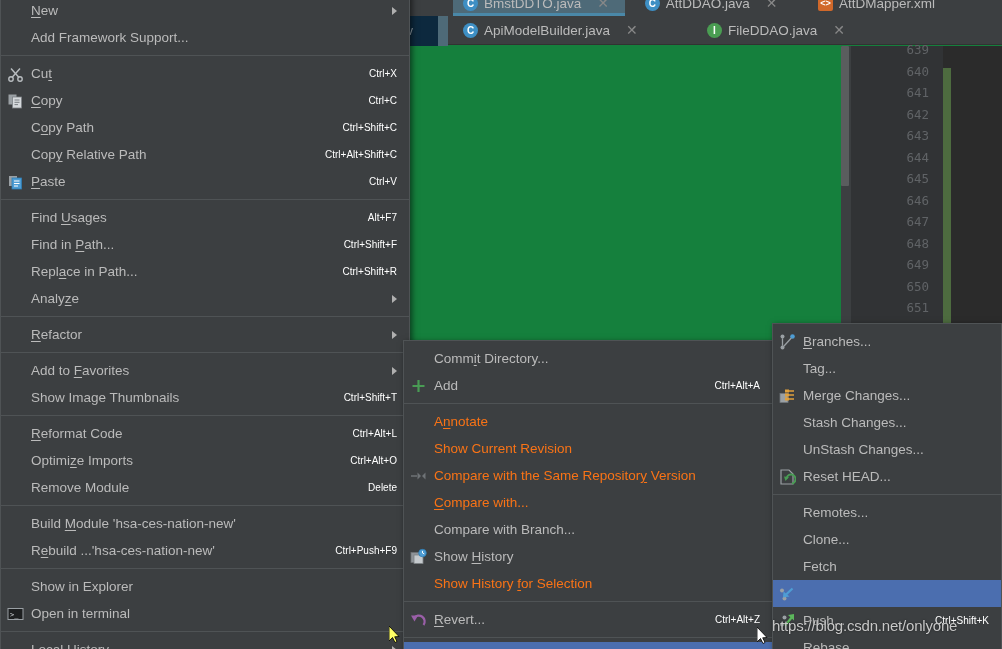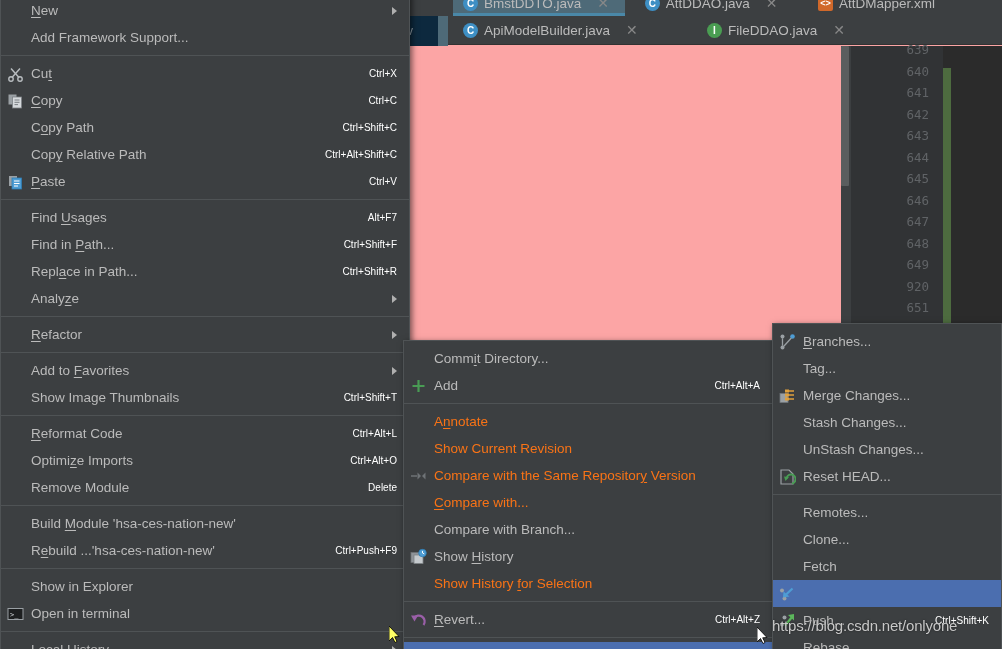--- a/index.html
+++ b/index.html
@@ -7,21 +7,21 @@
     width: 1002px; height: 649px;
     background: #2b2b2b;
     font-family: "Liberation Sans", sans-serif;
     overflow: hidden;
   }
   #root { position: relative; width: 1002px; height: 649px; background: #3c3f41; }
 
   
   .editor-area {
     position: absolute; left: 403px; top: 0; width: 599px; height: 480px;
-    background: #fca5a5;
+    background: #15803d;
     text-decoration: underline;
   }
   .tabbar-top {
     position: absolute; left: 403px; top: 0; width: 599px; height: 16px;
     background: #3c3f41; overflow: hidden;
   }
   .tabbar-row2 {
     position: absolute; left: 403px; top: 16px; width: 599px; height: 29px;
     background: #3c3f41; overflow: hidden; border-bottom: 1px solid #323232;
   }
@@ -152,21 +152,21 @@
         <div class="ln" style="top:17.5px">640</div>
         <div class="ln" style="top:39px">641</div>
         <div class="ln" style="top:60.5px">642</div>
         <div class="ln" style="top:82px">643</div>
         <div class="ln" style="top:103.5px">644</div>
         <div class="ln" style="top:125px">645</div>
         <div class="ln" style="top:146.5px">646</div>
         <div class="ln" style="top:168px">647</div>
         <div class="ln" style="top:189.5px">648</div>
         <div class="ln" style="top:211px">649</div>
-        <div class="ln" style="top:232.5px">920</div>
+        <div class="ln" style="top:232.5px">650</div>
         <div class="ln" style="top:254px">651</div>
         <div class="ln" style="top:275.5px">652</div>
         <div class="ln" style="top:297px">653</div>
       </div>
     <div class="code-pane">
       <div class="green-bar"></div>
 
     </div>
   </div>
 

